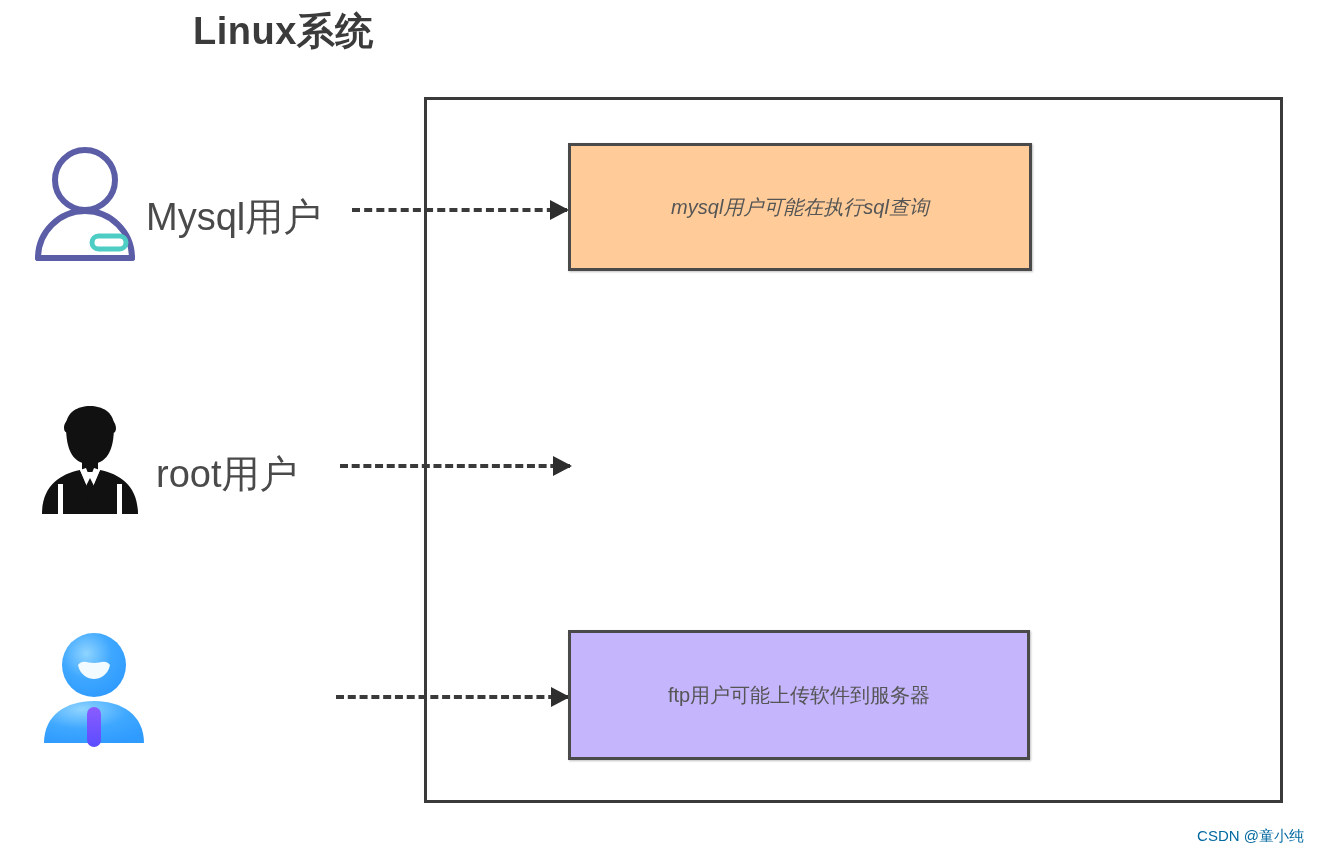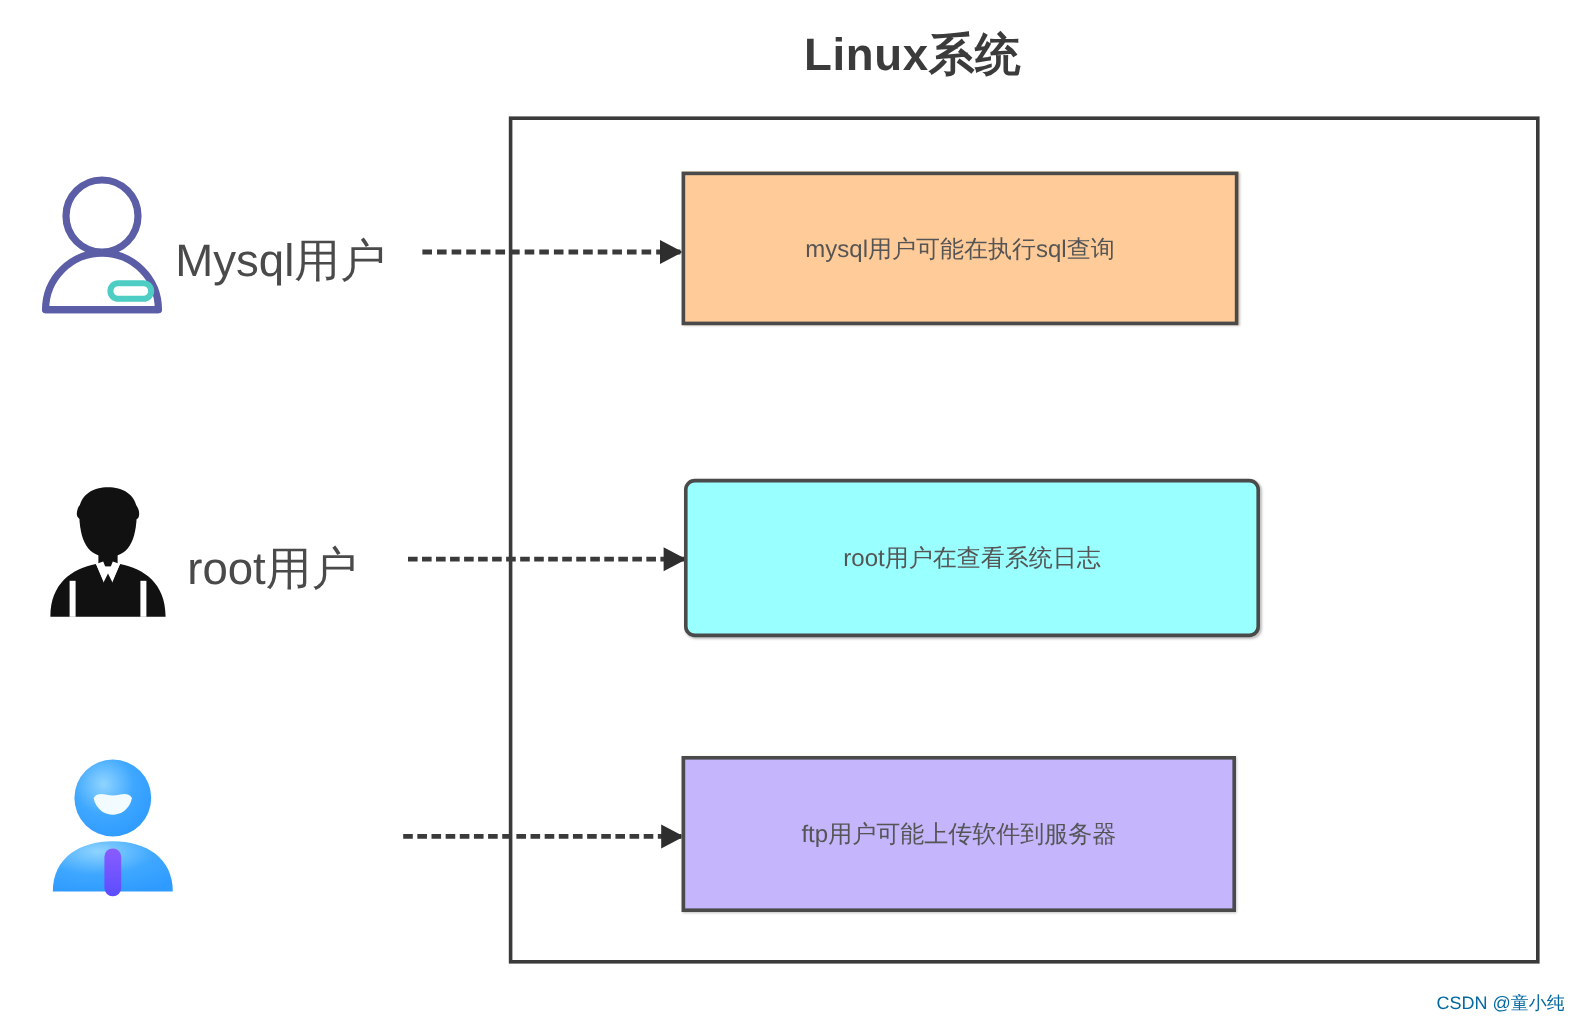--- a/index.html
+++ b/index.html
@@ -15,23 +15,22 @@
     width: 1318px;
     height: 854px;
     background: #ffffff;
     overflow: hidden;
   }
 
   
   #diagram-title {
     position: absolute;
     left: 0;
-    top: 20px;
+    top: 6px;
     width: 1135px;
-    text-align: center;
     font-size: 38px;
     font-weight: bold;
     color: #3b3b3b;
     letter-spacing: 0.5px;
     white-space: nowrap;
   }
   
   #diagram-title .title-shift {
     display: inline-block;
     transform: translateX(193px);
@@ -96,21 +95,21 @@
     display: flex;
     align-items: center;
     justify-content: center;
     box-shadow: 1px 1px 2px rgba(0,0,0,0.25);
   }
   .action-box .box-label {
     font-size: 20px;
     color: #555555;
     white-space: nowrap;
   }
-  #box-mysql { background: #ffcc99; }
+  #box-mysql { background: #ffcc99; font-style: italic; }
   #box-root  { background: #99ffff; border-radius: 9px; }
   #box-ftp   { background: #c4b5fd; }
 
   
   #watermark {
     position: absolute;
     right: 14px;
     bottom: 8px;
     font-size: 15px;
     color: #0369a1;
@@ -167,23 +166,20 @@
     </svg>
   </div>
 
   <div class="user-label" style="left:156px; top:437px;">root用户</div>
 
   <div class="connector" style="left:340px; top:464px; width:230px;">
     <div class="dash-line"></div>
     <div class="arrow-head"></div>
   </div>
 
-  <div class="action-box" id="box-root" style="left:570px; top:399px; width:480px; height:132px;">
-    <span class="box-label">root用户在查看系统日志</span>
-  </div>
 
   <div class="user-icon" style="left:38px; top:625px; width:112px; height:122px;">
     <svg width="112" height="122" viewBox="0 0 112 122">
       <defs>
         <radialGradient id="headGrad" cx="38%" cy="32%" r="72%">
           <stop offset="0%" stop-color="#8fd4ff"></stop>
           <stop offset="55%" stop-color="#3ea7ff"></stop>
           <stop offset="100%" stop-color="#2f9bff"></stop>
         </radialGradient>
         <radialGradient id="bodyGrad" cx="38%" cy="20%" r="85%">

